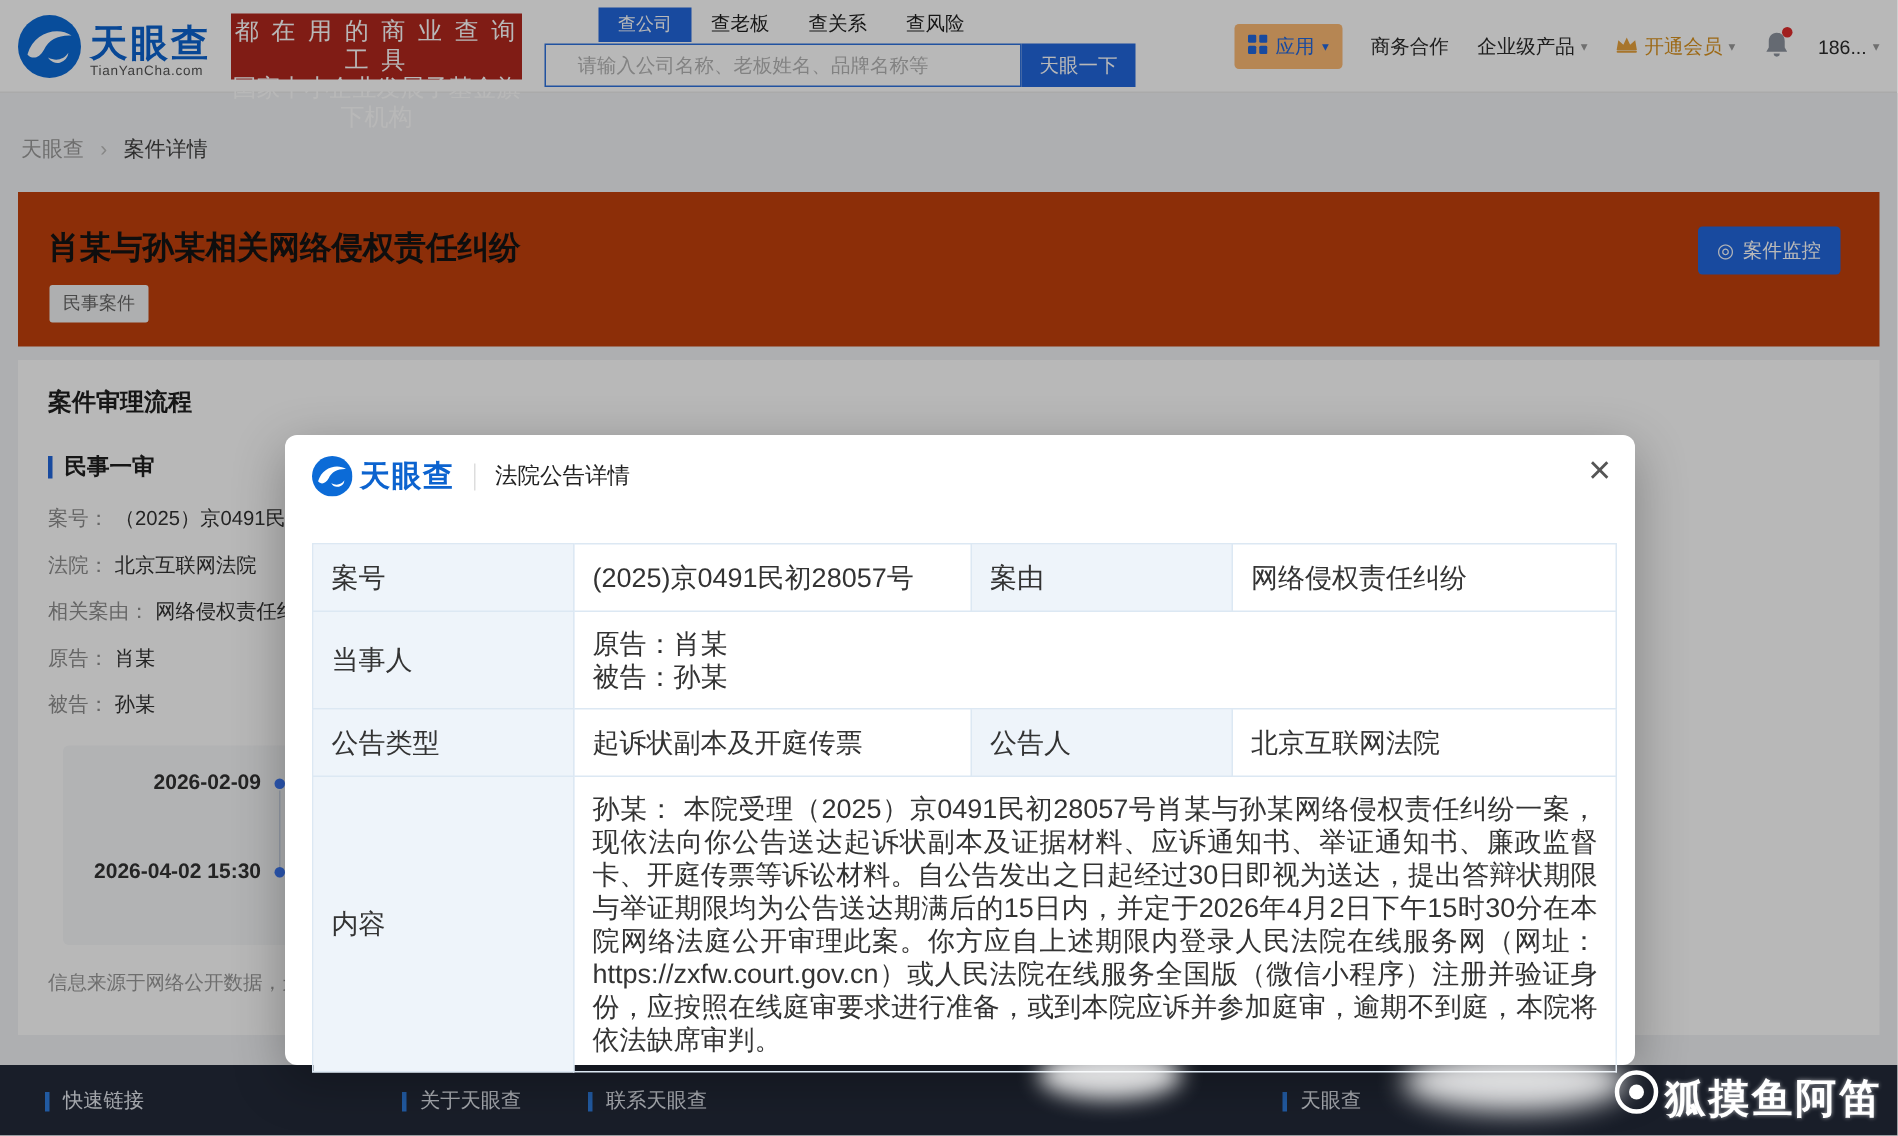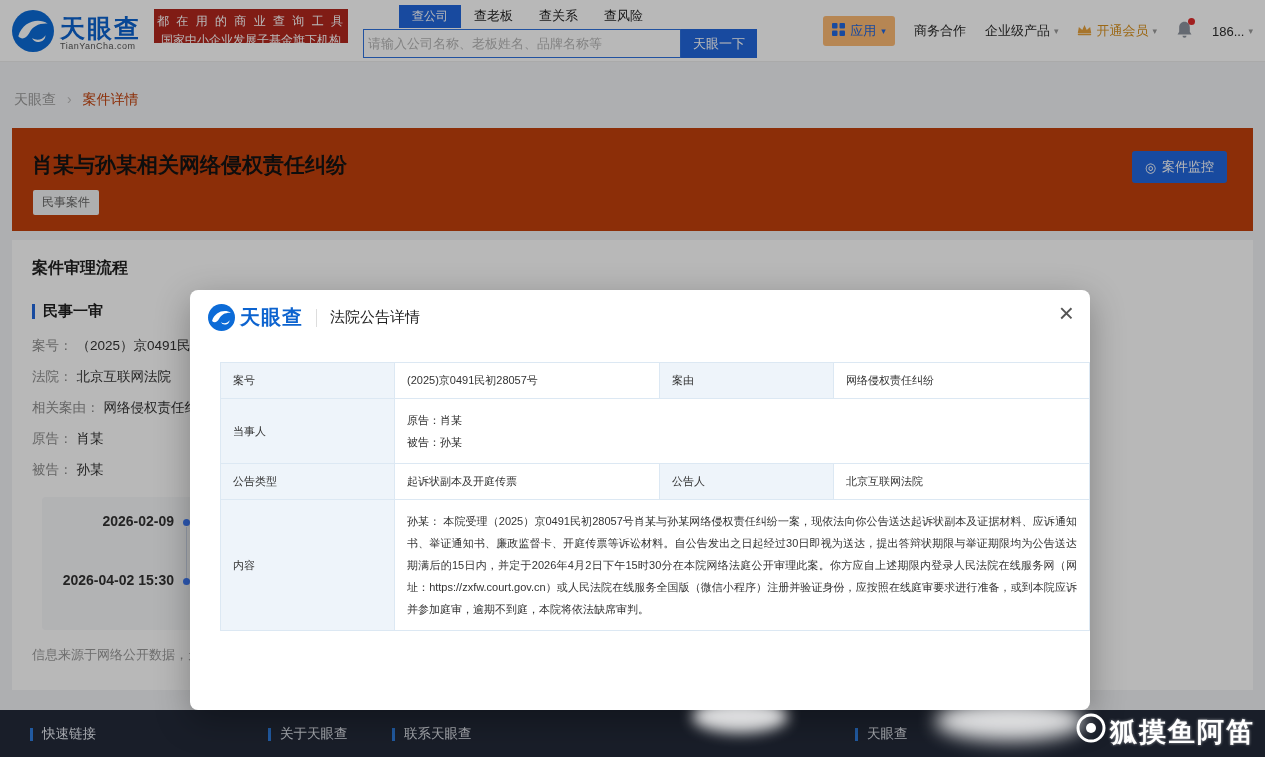--- a/index.html
+++ b/index.html
@@ -8,42 +8,42 @@
     font-family: "Liberation Sans", "DejaVu Sans", sans-serif;
     background:#f2f3f5; position:relative; overflow:hidden; color:#333;
   }
   
   .topbar { position:absolute; top:0; left:0; width:1265px; height:62px; background:#fff; border-bottom:1px solid #ececec; z-index:1; }
   .logo { position:absolute; left:12px; top:10px; display:flex; align-items:center; }
   .logo svg { width:42px; height:42px; }
   .logo-text { margin-left:6px; }
   .logo-name { font-size:25px; font-weight:bold; color:#0c63cf; letter-spacing:2px; line-height:26px; }
   .logo-domain { font-size:9px; color:#555; letter-spacing:.5px; }
-  .brand-badge { position:absolute; left:154px; top:9px; width:194px; height:34px; background:#b2271e; color:#fff; font-size:12px; text-align:center; padding-top:3px; line-height:19px; }
+  .brand-badge { position:absolute; left:154px; top:9px; width:194px; height:44px; background:#b2271e; color:#fff; font-size:16px; text-align:center; padding-top:3px; line-height:19px; }
   .brand-badge .l1 { letter-spacing:2px; }
   .search-area { position:absolute; left:363px; top:4px; }
   .tabs { display:flex; align-items:center; height:24px; }
   .tab { font-size:13px; color:#1f1f1f; padding:3px 13px; cursor:pointer; }
   .tab.active { background:#2267dd; color:#fff; font-size:12px;margin-left:36px; }
   .search-row { display:flex; margin-top:1px; }
-  .search-input { width:318px; height:29px; border:1px solid #2f72de; font-size:13px; padding:0 4px; color:#333; outline:none; font-family:inherit; }
+  .search-input { width:318px; height:29px; border:1px solid #2f72de; font-size:13px; padding:0 21px; color:#333; outline:none; font-family:inherit; }
   .search-input::placeholder { color:#b5b5b5; }
   .search-btn { width:76px; height:29px; background:#2267dd; color:#fff; font-size:13px; border:none; cursor:pointer; font-family:inherit; }
   .right-nav { position:absolute; right:12px; top:0; height:62px; display:flex; align-items:center; gap:19px; font-size:13px; color:#2b2b2b; }
   .apps-pill { background:#fdba74; color:#2267dd; padding:6px 9px; border-radius:3px; display:flex; align-items:center; gap:5px; cursor:pointer; }
   .caret { font-size:9px; color:#9a9a9a; }
   .apps-pill .caret { color:#2267dd; }
   .nav-item { display:flex; align-items:center; gap:4px; cursor:pointer; }
   .vip { color:#d9921f; }
   .bell-wrap { position:relative; cursor:pointer; display:flex; }
   .bell-dot { position:absolute; right:-2px; top:-3px; width:7px; height:7px; background:#e02b2b; border-radius:50%; }
   
   .breadcrumb { position:absolute; left:14px; top:91px; font-size:14px; color:#999; z-index:1; }
   .breadcrumb .sep { margin:0 7px; color:#bbb; }
-  .breadcrumb .current { color:#c2410c; }
+  .breadcrumb .current { color:#404040; }
   .breadcrumb .home { cursor:pointer; }
   
   .title-card { position:absolute; left:12px; top:128px; width:1241px; height:103px; background:#c2410c; z-index:1; }
   .case-title { position:absolute; left:20px; top:23px; font-size:21px; font-weight:bold; color:#141414; }
   .case-tag { position:absolute; left:21px; top:62px; font-size:12px; color:#666; background:#f2f3f4; padding:4px 9px; border-radius:2px; }
   .monitor-btn { position:absolute; right:26px; top:23px; background:#2267dd; color:#fff; font-size:13px; border:none; border-radius:3px; padding:7px 13px; display:flex; align-items:center; gap:6px; cursor:pointer; font-family:inherit; }
   .monitor-glyph { font-size:13px; }
   
   .content-card { position:absolute; left:12px; top:240px; width:1241px; height:450px; background:#fff; z-index:1; }
   .section-title { position:absolute; left:20px; top:18px; font-size:16px; font-weight:bold; color:#1f1f1f; }
@@ -64,21 +64,21 @@
   
   .overlay { position:absolute; inset:0; background:rgba(0,0,0,0.28); z-index:10; }
   .modal { position:absolute; left:190px; top:290px; width:900px; height:420px; background:#fff; border-radius:8px; z-index:20; box-shadow:0 10px 35px rgba(0,0,0,.3); }
   .modal-header { height:55px; display:flex; align-items:center; padding:0 18px; }
   .m-logo { display:flex; align-items:center; }
   .m-logo svg { width:27px; height:27px; }
   .m-logo-name { font-size:20px; font-weight:bold; color:#0c63cf; letter-spacing:1px; margin-left:5px; }
   .m-divider { width:1px; height:18px; background:#ddd; margin:0 13px; }
   .m-title { font-size:15px; color:#222; }
   .m-close { position:absolute; right:16px; top:10px; font-size:26px; color:#555; cursor:pointer; line-height:26px; font-weight:300; }
-  .m-table { position:absolute; left:30px; top:72px; width:870px; border-collapse:collapse; font-size:11px; color:#333; }
+  .m-table { position:absolute; left:18px; top:72px; width:870px; border-collapse:collapse; font-size:18px; color:#333; }
   .m-table td { border:1px solid #dce8f3; padding:10px 12px; vertical-align:middle; }
   .m-table td.lbl { background:#eef4fa; }
   .c-l1 { width:174px; } .c-v1 { width:265px; } .c-l2 { width:174px;margin-left:47px; }
   .party-line { line-height:22px; }
   .content-cell p { line-height:22px; text-align:justify; }
   
   .smudge { position:absolute; background:rgba(255,255,255,.85); border-radius:50%; z-index:25; }
   .s1 { left:692px; top:700px; width:96px; height:33px; filter:blur(7px); }
   .s2 { left:935px; top:701px; width:150px; height:40px; filter:blur(9px); }
   .watermark { position:absolute; right:10px; bottom:7px; z-index:30; display:flex; align-items:center; gap:4px; color:#fff; font-weight:bold; font-size:27px; letter-spacing:2px; text-shadow:0 0 3px rgba(255,255,255,.6); }

